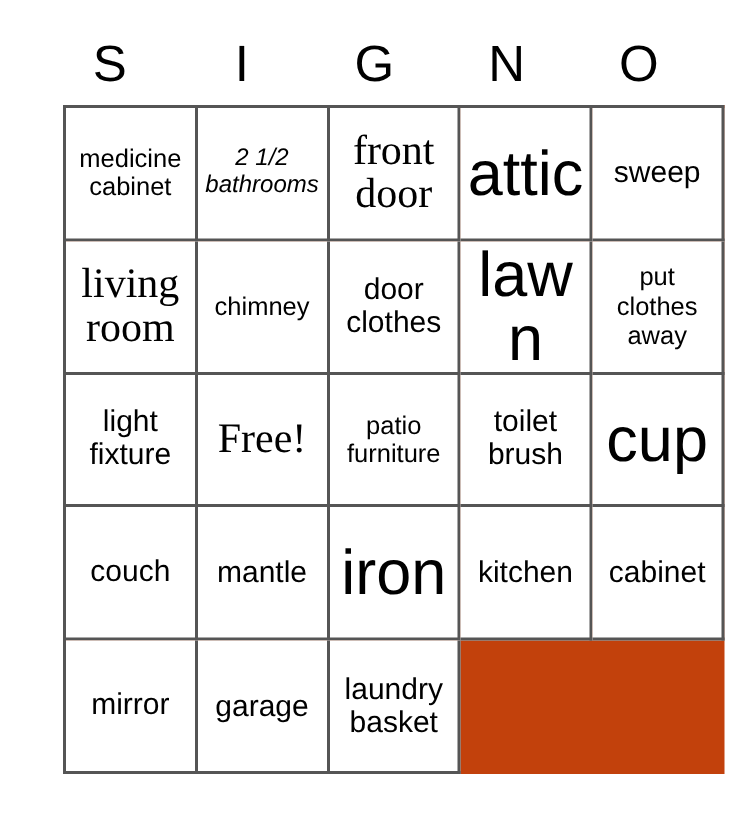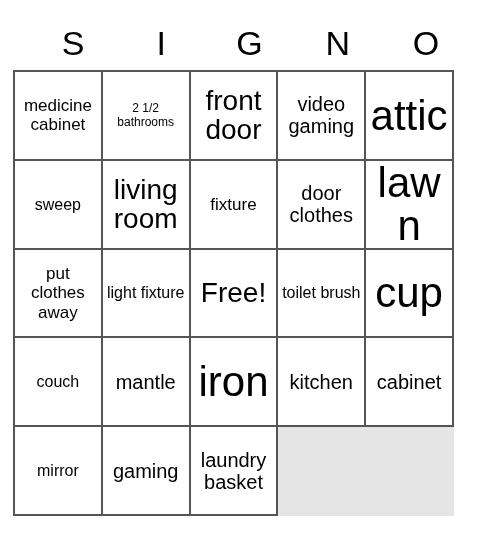--- a/index.html
+++ b/index.html
@@ -40,31 +40,31 @@
     line-height: 1;
     font-weight: 400;
     letter-spacing: 0;
     color: #000000;
     user-select: none;
   }
 
   
   #bingo-grid {
     position: absolute;
-    left: 13px;
+    left: 42px;
     top: 70px;
     width: 441px;
     height: 446px;
     box-sizing: border-box;
     border-top: 2px solid #555555;
     border-left: 2px solid #555555;
     display: grid;
     grid-template-columns: repeat(5, 1fr);
     grid-template-rows: repeat(5, 1fr);
-    background: #e5e5e5;
+    background: #c2410c;
   }
 
   .bingo-cell {
     box-sizing: border-box;
     border-right: 2px solid #555555;
     border-bottom: 2px solid #555555;
     display: flex;
     align-items: center;
     justify-content: center;
     text-align: center;
@@ -75,25 +75,25 @@
 
   .bingo-cell .cell-text {
     display: block;
     width: 100%;
     line-height: 1.06;
     word-wrap: break-word;
     color: #000000;
   }
 
   
-  .fs-xs  .cell-text { font-size: 12px;  line-height: 1.18; }
+  .fs-xs  .cell-text { font-size: 16px;  line-height: 1.18; font-style: italic; }
   .fs-s   .cell-text { font-size: 17px;  line-height: 1.14; }
   .fs-m   .cell-text { font-size: 20px;  line-height: 1.10; }
-  .fs-l   .cell-text { font-size: 16px;  line-height: 1.08; }
-  .fs-xl  .cell-text { font-size: 28px;  line-height: 1.06; }
+  .fs-l   .cell-text { font-size: 20px;  line-height: 1.08; }
+  .fs-xl  .cell-text { font-size: 28px;  line-height: 1.06; font-family: Liberation Serif, serif; }
   .fs-xxl .cell-text { font-size: 42px;  line-height: 1.04; }
 </style>
 </head>
 <body>
 
 <div id="card-root">
 
   <div id="header-row">
       <div class="header-letter">S</div>
       <div class="header-letter">I</div>
@@ -105,49 +105,49 @@
   <div id="bingo-grid">
       <div class="bingo-cell fs-s">
         <span class="cell-text">medicine cabinet</span>
       </div>
       <div class="bingo-cell fs-xs">
         <span class="cell-text">2 1/2 bathrooms</span>
       </div>
       <div class="bingo-cell fs-xl">
         <span class="cell-text">front door</span>
       </div>
-      <div class="bingo-cell fs-m">
-        <span class="cell-text">video gaming</span>
-      </div>
       <div class="bingo-cell fs-xxl">
         <span class="cell-text">attic</span>
       </div>
       <div class="bingo-cell fs-l">
         <span class="cell-text">sweep</span>
       </div>
       <div class="bingo-cell fs-xl">
         <span class="cell-text">living room</span>
       </div>
       <div class="bingo-cell fs-s">
-        <span class="cell-text">fixture</span>
+        <span class="cell-text">chimney</span>
       </div>
       <div class="bingo-cell fs-m">
         <span class="cell-text">door clothes</span>
       </div>
       <div class="bingo-cell fs-xxl">
         <span class="cell-text">lawn</span>
       </div>
       <div class="bingo-cell fs-s">
         <span class="cell-text">put clothes away</span>
       </div>
       <div class="bingo-cell fs-l">
         <span class="cell-text">light fixture</span>
       </div>
       <div class="bingo-cell fs-xl">
         <span class="cell-text">Free!</span>
+      </div>
+      <div class="bingo-cell fs-s">
+        <span class="cell-text">patio furniture</span>
       </div>
       <div class="bingo-cell fs-l">
         <span class="cell-text">toilet brush</span>
       </div>
       <div class="bingo-cell fs-xxl">
         <span class="cell-text">cup</span>
       </div>
       <div class="bingo-cell fs-l">
         <span class="cell-text">couch</span>
       </div>
@@ -160,20 +160,20 @@
       <div class="bingo-cell fs-m">
         <span class="cell-text">kitchen</span>
       </div>
       <div class="bingo-cell fs-m">
         <span class="cell-text">cabinet</span>
       </div>
       <div class="bingo-cell fs-l">
         <span class="cell-text">mirror</span>
       </div>
       <div class="bingo-cell fs-m">
-        <span class="cell-text">gaming</span>
+        <span class="cell-text">garage</span>
       </div>
       <div class="bingo-cell fs-m">
         <span class="cell-text">laundry basket</span>
       </div>
     </div>
 
 </div>
 
 </body></html>

